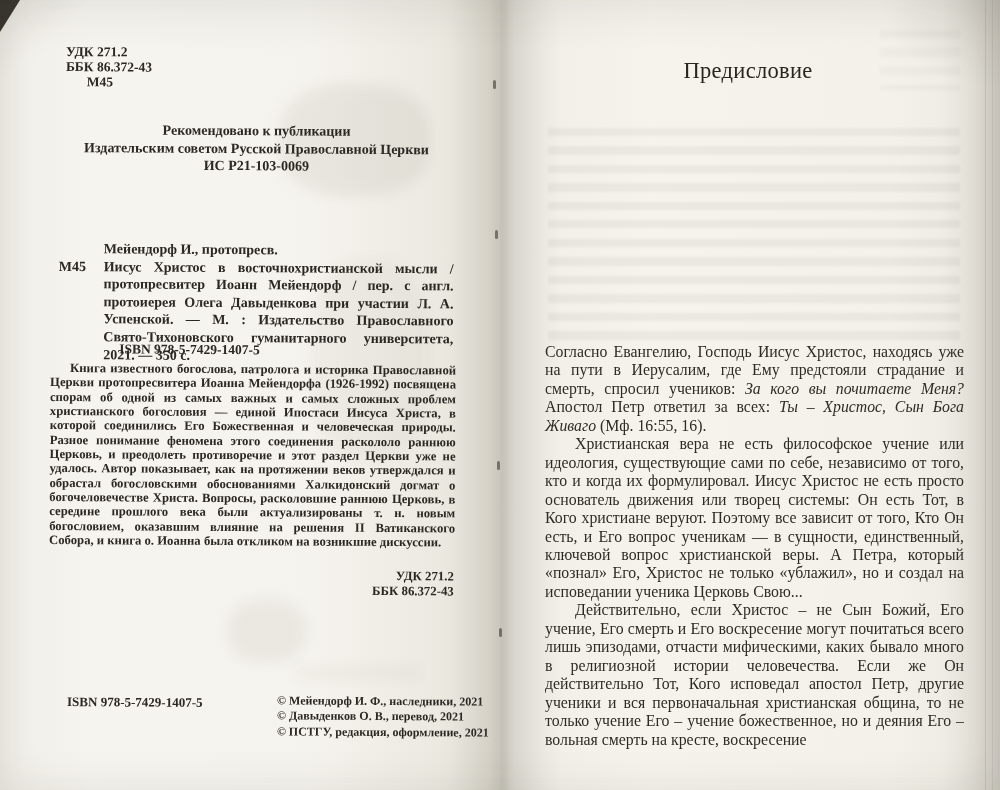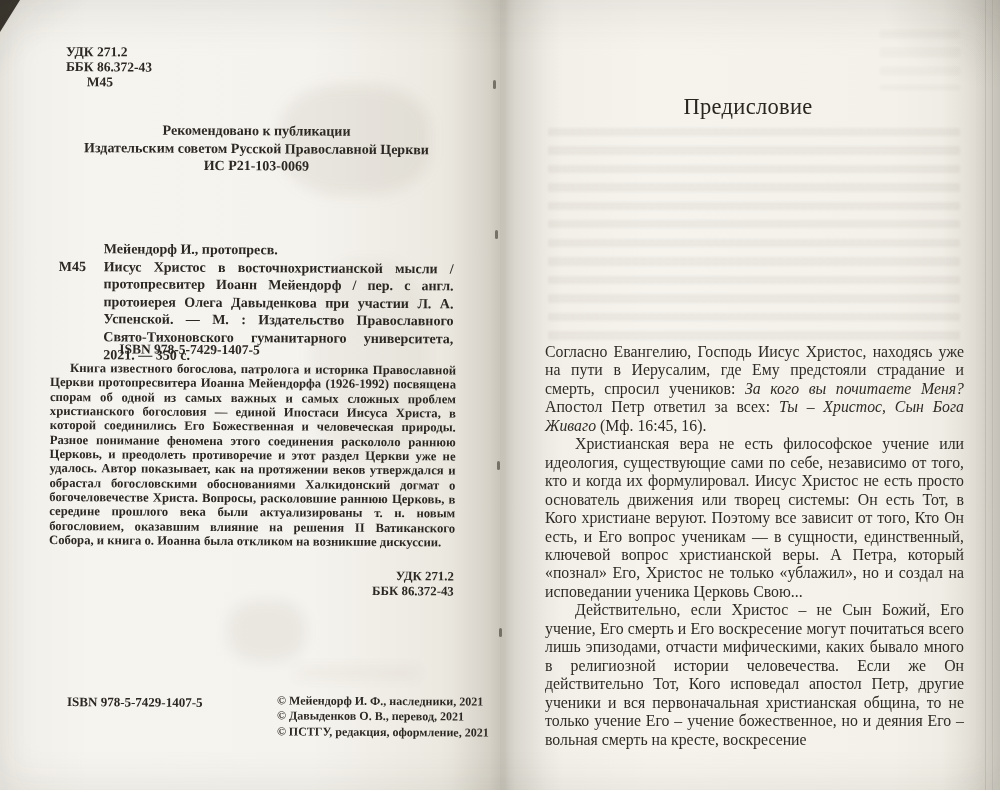--- a/index.html
+++ b/index.html
@@ -51,21 +51,21 @@
   .biblio-desc{margin-left:45px;width:350px;text-align:justify;}
   .isbn-top{position:absolute;left:121px;top:341px;font-size:13.5px;font-weight:700;}
   .annotation{position:absolute;left:52px;top:361px;width:406px;font-size:12.7px;font-weight:700;
     line-height:14.35px;text-align:justify;text-indent:20px;}
   .udk-repeat{position:absolute;left:52px;top:567px;width:405px;text-align:right;
     font-size:12.8px;font-weight:700;line-height:14.6px;}
   .footer-isbn{position:absolute;left:71px;top:694px;font-size:13px;font-weight:700;}
   .copyrights{position:absolute;left:281px;top:692px;font-size:12px;font-weight:700;line-height:15.4px;}
   
   .rp-title{position:absolute;left:540px;top:57px;width:416px;text-align:center;
-    font-size:22.5px;line-height:28.5px;color:#29251f;letter-spacing:.3px;margin-top:36px;}
+    font-size:22.5px;line-height:28.5px;color:#29251f;letter-spacing:.3px;}
   .rp-body{position:absolute;left:545px;top:343px;width:419px;color:#2e2a25;
     font-size:15.8px;line-height:18.45px;text-align:justify;}
   .rp-body p{margin:0;}
   .rp-body p.indent{text-indent:30px;}
   .rp-body .q{font-style:italic;}
 </style>
 </head>
 <body>
 
 <div class="photo">
@@ -120,21 +120,21 @@
 
     <div class="ghost g-stripes" style="left:48px;top:128px;width:412px;height:214px;"></div>
     <div class="ghost g-stripes" style="left:380px;top:30px;width:80px;height:60px;opacity:.5;"></div>
   </div>
 
   <div class="rp-title">
     <div>Предисловие</div>
   </div>
 
   <div class="rp-body">
-    <p><span>Согласно Евангелию, Господь Иисус Христос, находясь уже на пути в Иерусалим, где Ему предстояли страдание и смерть, спросил учеников: </span><span class="q">За кого вы почитаете Меня?</span><span> Апостол Петр ответил за всех: </span><span class="q">Ты – Христос, Сын Бога Живаго</span><span> (Мф. 16:45, 16).</span></p>
+    <p><span>Согласно Евангелию, Господь Иисус Христос, находясь уже на пути в Иерусалим, где Ему предстояли страдание и смерть, спросил учеников: </span><span class="q">За кого вы почитаете Меня?</span><span> Апостол Петр ответил за всех: </span><span class="q">Ты – Христос, Сын Бога Живаго</span><span> (Мф. 16:55, 16).</span></p>
     <p class="indent">Христианская вера не есть философское учение или идеология, существующие сами по себе, независимо от того, кто и когда их формулировал. Иисус Христос не есть просто основатель движения или творец системы: Он есть Тот, в Кого христиане веруют. Поэтому все зависит от того, Кто Он есть, и Его вопрос ученикам — в сущности, единственный, ключевой вопрос христианской веры. А Петра, который «познал» Его, Христос не только «ублажил», но и создал на исповедании ученика Церковь Свою...</p>
     <p class="indent">Действительно, если Христос – не Сын Божий, Его учение, Его смерть и Его воскресение могут почитаться всего лишь эпизодами, отчасти мифическими, каких бывало много в религиозной истории человечества. Если же Он действительно Тот, Кого исповедал апостол Петр, другие ученики и вся первоначальная христианская община, то не только учение Его – учение божественное, но и деяния Его – вольная смерть на кресте, воскресение</p>
   </div>
 
   <div class="gutter"></div>
   <div class="stitch" style="left:493px;top:80px;"></div>
   <div class="stitch" style="left:495px;top:230px;"></div>
   <div class="stitch" style="left:497px;top:461px;"></div>
   <div class="stitch" style="left:499px;top:628px;"></div>
   <div class="edge-right"></div>

